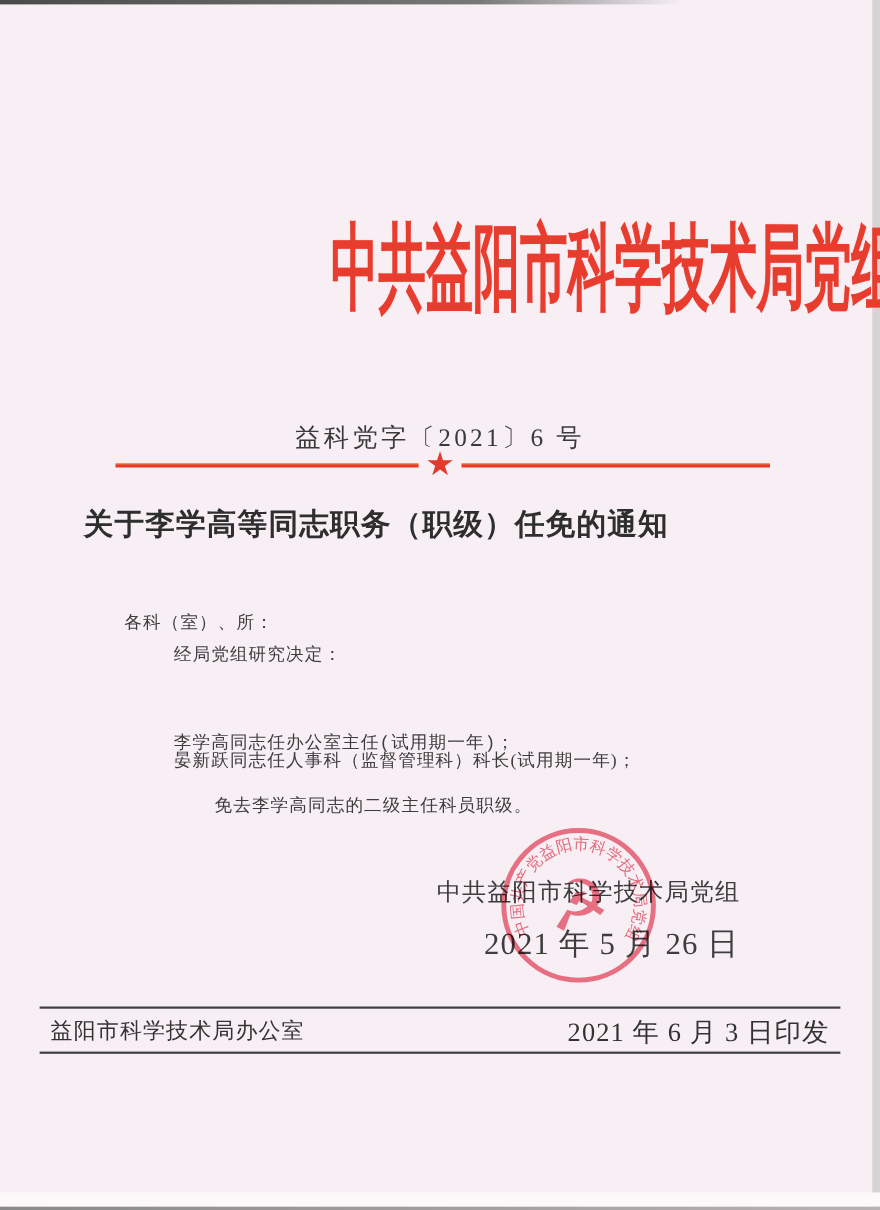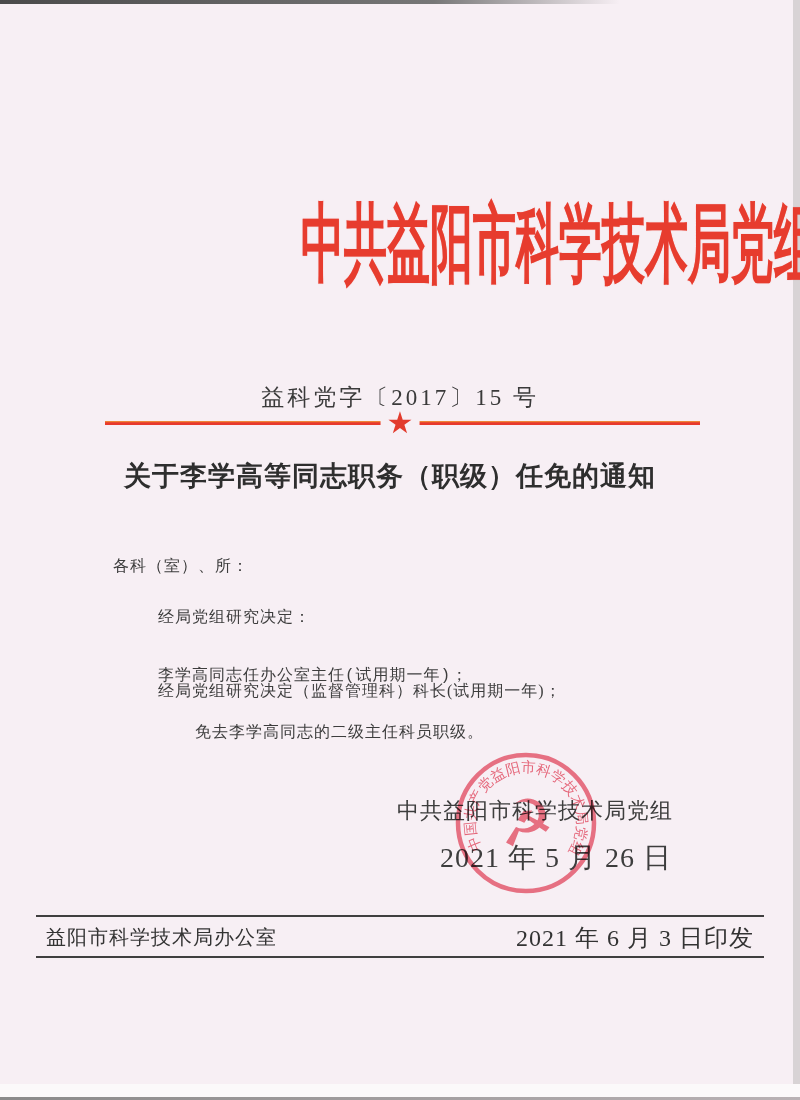--- a/index.html
+++ b/index.html
@@ -67,26 +67,25 @@
     font-size: 30px; line-height: 34px;
     color: #e23b2d;
   }
 
   .doc-title {
     top: 458px; left: 0; width: 684px;
     text-align: center;
     font-size: 27px; font-weight: 600;
     letter-spacing: 1px;
     color: #2e2e2e;
-    padding-left: 48px;
   }
 
   .body-text { font-size: 16px; letter-spacing: 1px; color: #3d3d3d; white-space: nowrap; }
   .salutation { top: 556px; left: 113px; }
-  .bline-0 { top: 607px; left: 158px; }
+  .bline-0 { top: 585px; left: 158px; }
   .bline-1 { top: 665px; left: 158px; font-family: Liberation Mono, monospace; }
   .bline-2 { top: 681px; left: 158px; }
   .bline-3 { top: 722px; left: 158px; margin-left: 37px; }
 
   .sig-org  { top: 796px; left: 397px; font-size: 22px; letter-spacing: 1px; color: #3d3d3d; }
   .sig-date { top: 839px; left: 440px; font-size: 28px; letter-spacing: 1px; color: #3d3d3d; }
 
   .seal {
     top: 745px; left: 450px; width: 152px; height: 152px;
     mix-blend-mode: multiply;
@@ -113,31 +112,31 @@
 
 <div class="abs edge-top"></div>
 <div class="abs edge-right"></div>
 <div class="abs edge-bottom-band"></div>
 <div class="abs edge-bottom"></div>
 
 <div class="abs org-header">
   <span class="stretch">中共益阳市科学技术局党组文件</span>
 </div>
 
-<div class="abs doc-number">益科党字〔2017〕15 号</div>
+<div class="abs doc-number">益科党字〔2021〕6 号</div>
 
 <div class="abs red-line"></div>
 <div class="abs star-wrap">★</div>
 
 <div class="abs doc-title">关于李学高等同志职务（职级）任免的通知</div>
 
 <div class="abs body-text salutation">各科（室）、所：</div>
 <div class="abs body-text bline-0">经局党组研究决定：</div>
 <div class="abs body-text bline-1">李学高同志任办公室主任(试用期一年)；</div>
-<div class="abs body-text bline-2">经局党组研究决定（监督管理科）科长(试用期一年)；</div>
+<div class="abs body-text bline-2">晏新跃同志任人事科（监督管理科）科长(试用期一年)；</div>
 <div class="abs body-text bline-3">免去李学高同志的二级主任科员职级。</div>
 
 <div class="abs sig-org">中共益阳市科学技术局党组</div>
 <div class="abs sig-date">2021 年 5 月 26 日</div>
 
 <svg class="abs seal" viewBox="0 0 152 152" xmlns="http://www.w3.org/2000/svg">
   <circle cx="76" cy="78" r="68" fill="none" stroke="#e8485f" stroke-width="4.5" opacity="0.85"></circle>
   <defs>
     <path id="sealArc" d="M 31.8 103.5 A 51 51 0 1 1 120.2 103.5" fill="none"></path>
   </defs>

